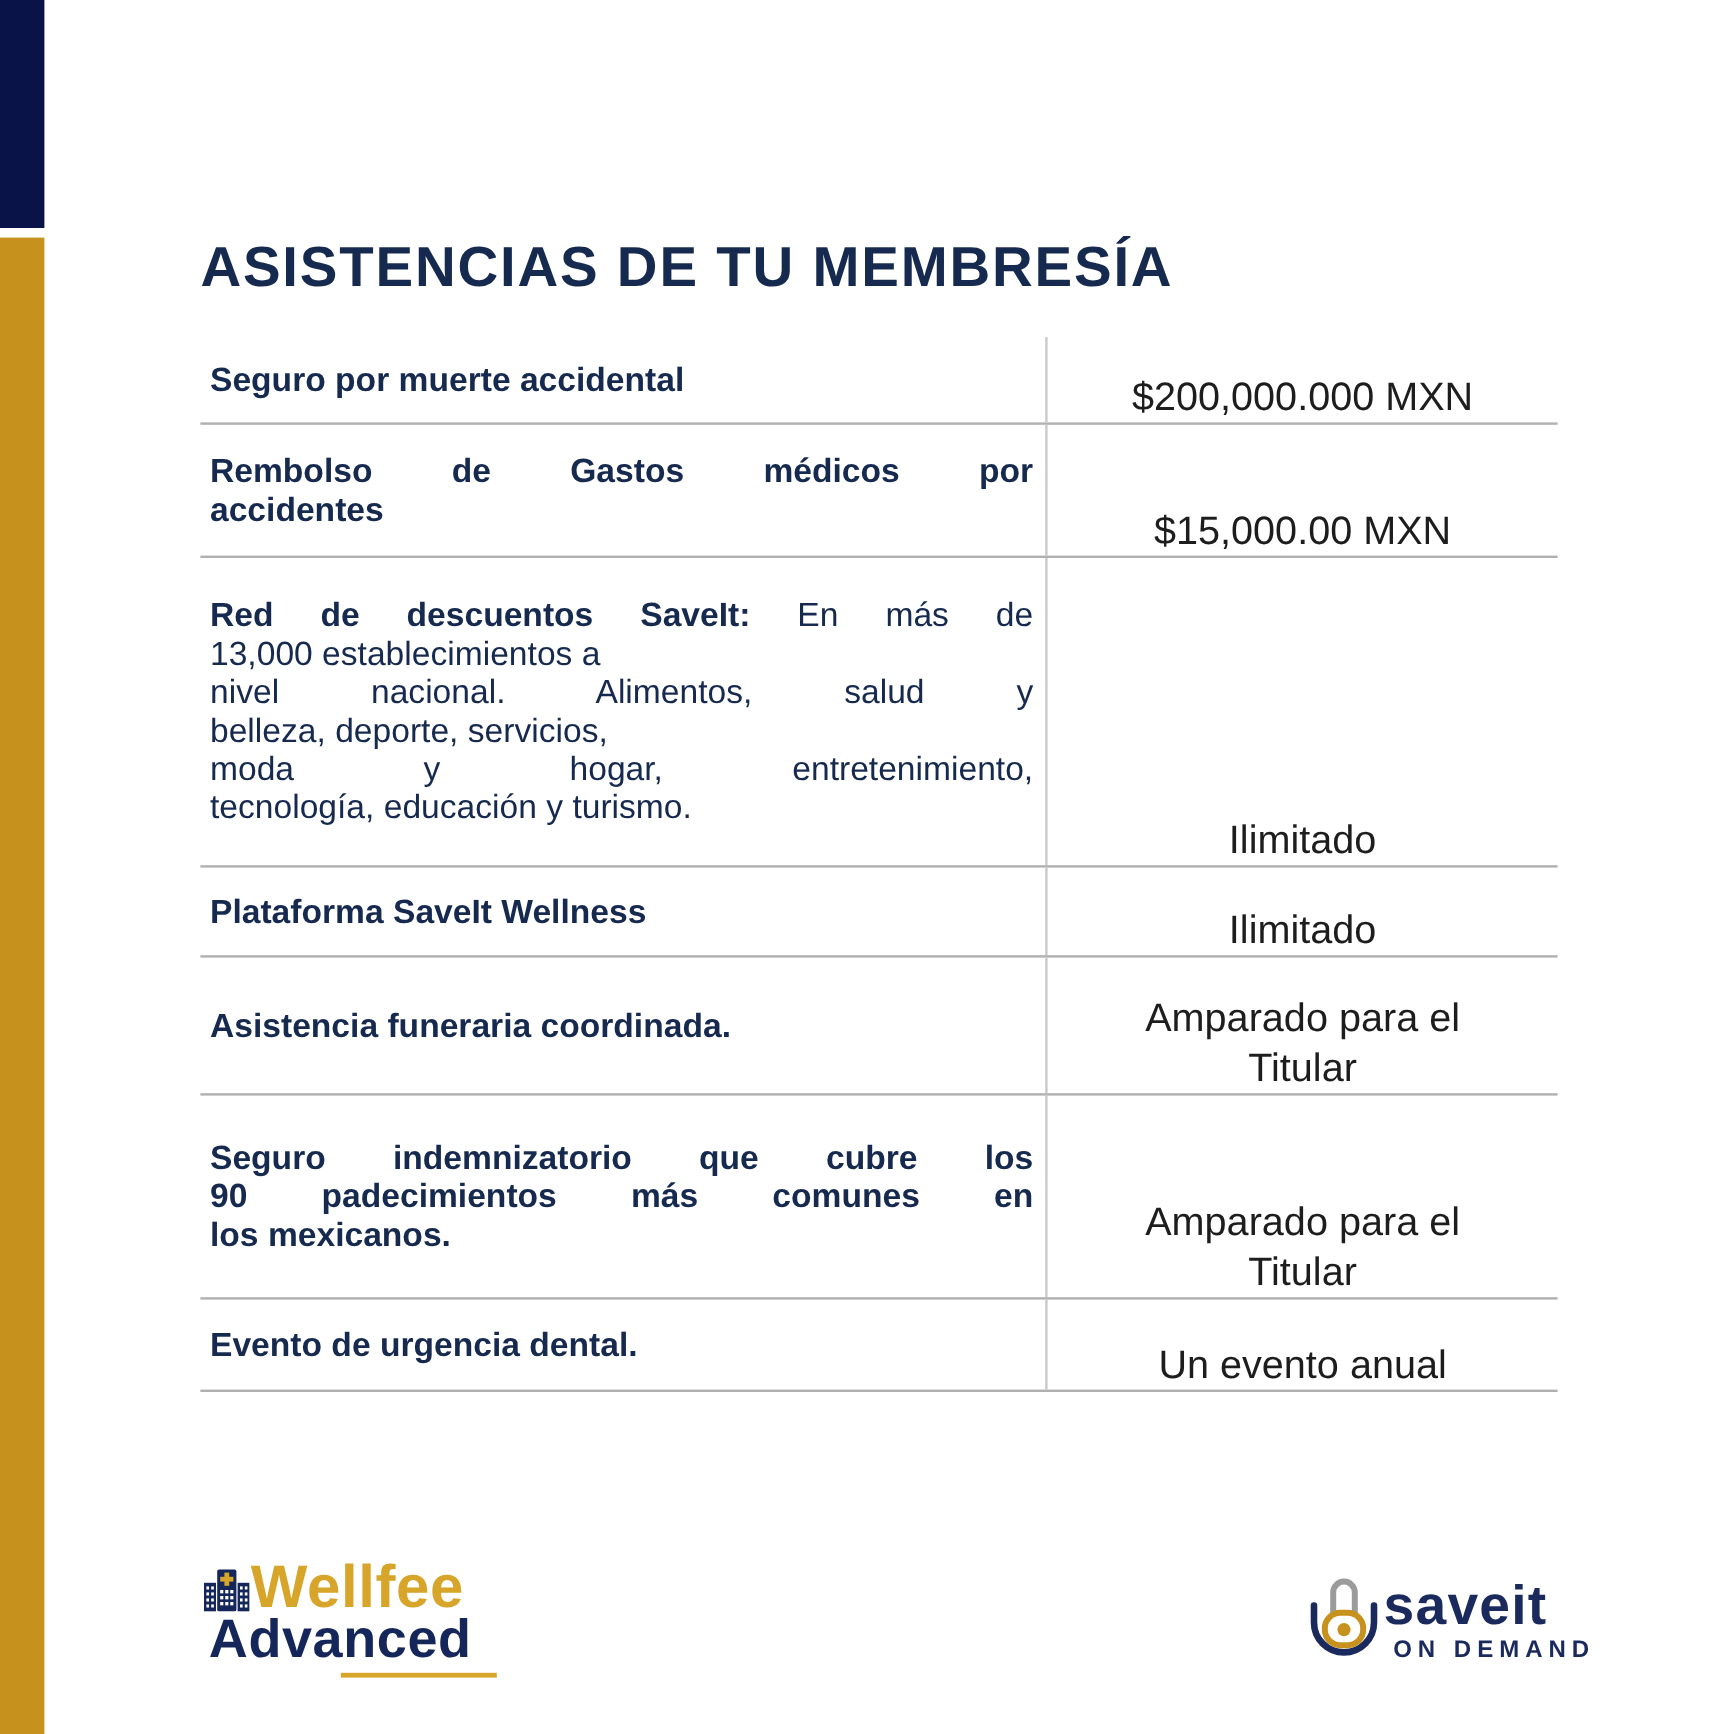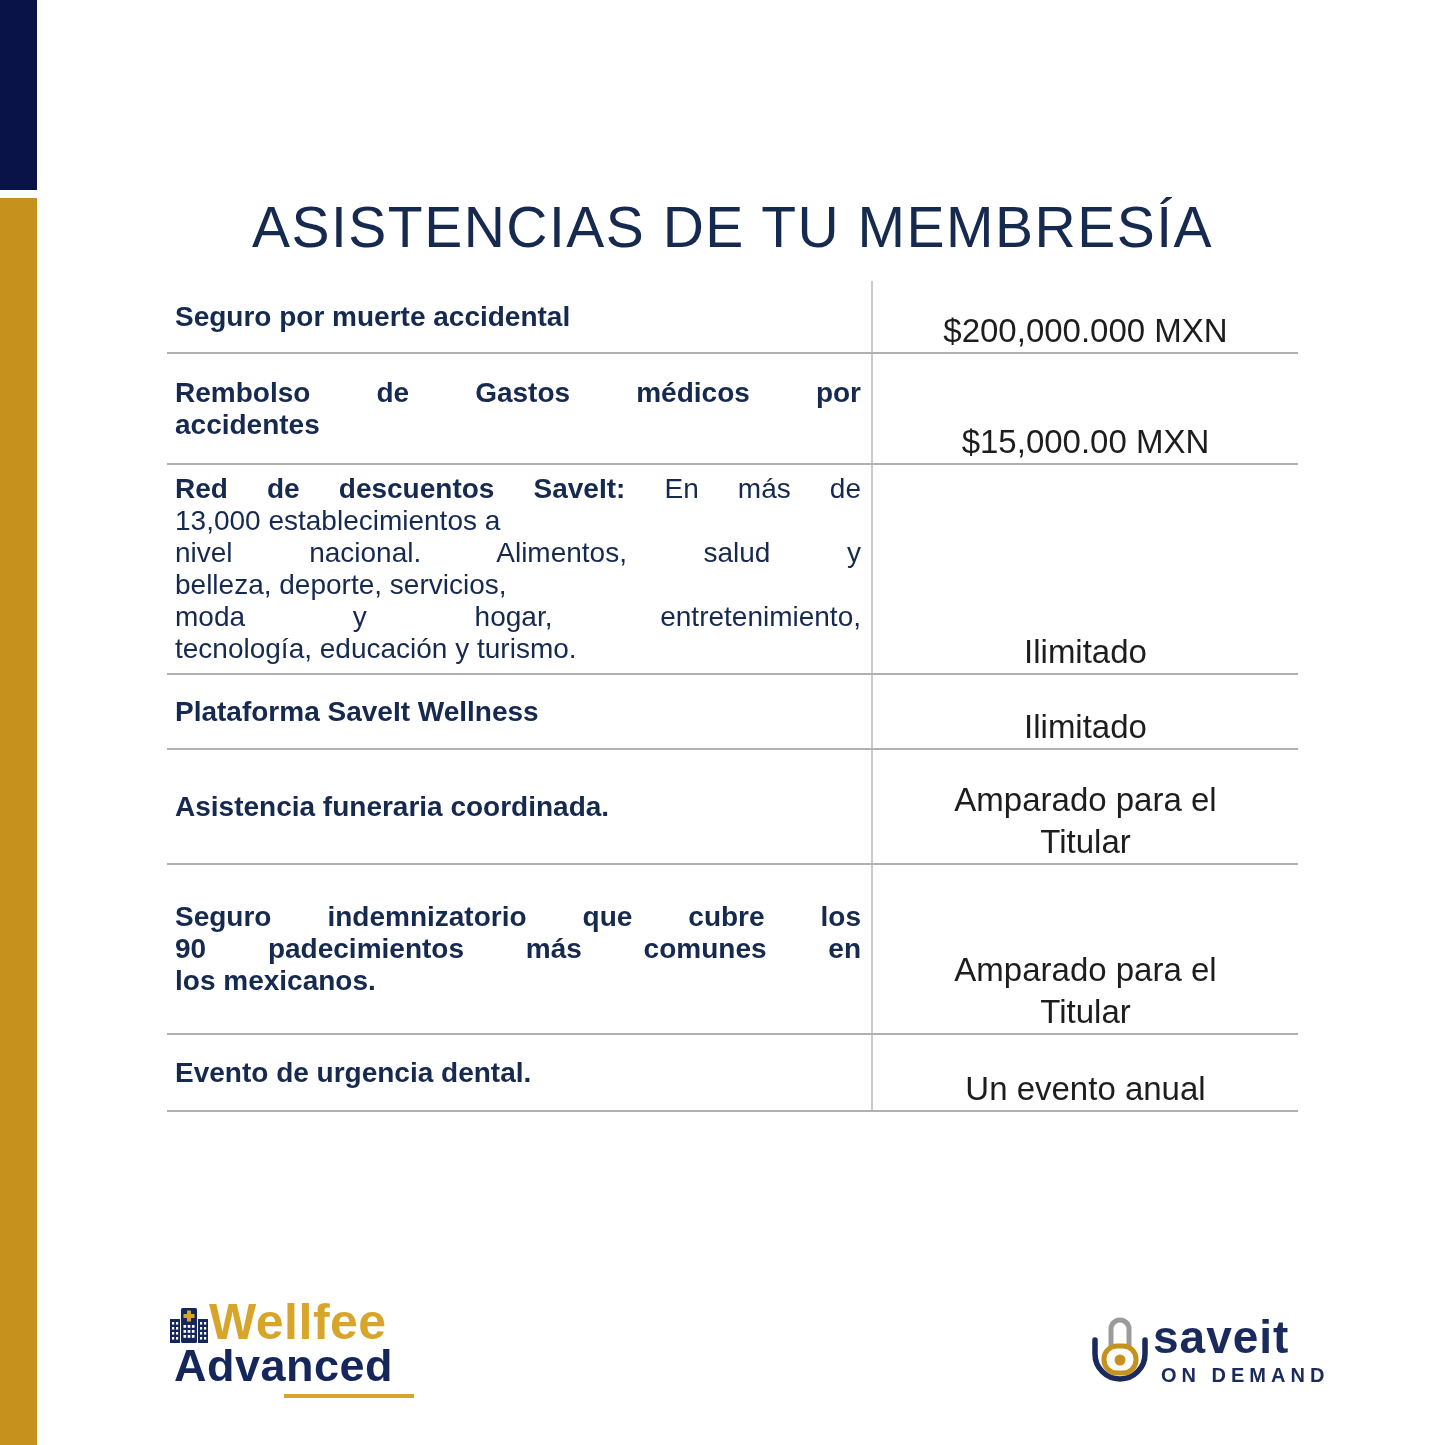--- a/index.html
+++ b/index.html
@@ -4,27 +4,27 @@
 <style>
   html,body{margin:0;padding:0;}
   body{
     width:1445px;height:1445px;background:#ffffff;position:relative;overflow:hidden;
     font-family:"Liberation Sans", sans-serif;
   }
   .accent-navy{position:absolute;left:0;top:0;width:37px;height:190px;background:#0a1347;}
   .accent-gold{position:absolute;left:0;top:198px;width:37px;height:1247px;background:#c6921d;}
 
   .title{
-    position:absolute;left:167px;top:194px;width:1131px;text-align:center;
-    font-size:57px;font-weight:400;letter-spacing:1.5px;color:#16294e;white-space:nowrap;
+    position:absolute;left:167px;top:194px;width:1131px;text-align:left;
+    font-size:47px;font-weight:700;letter-spacing:1.5px;color:#16294e;white-space:nowrap;
   }
 
   .table{position:absolute;left:167px;top:281px;width:1131px;}
   .row{display:flex;box-sizing:border-box;border-bottom:2px solid #b0b0b0;}
-  .r0{height:73px;}.r1{height:111px;}.r2{height:210px;}.r3{height:75px;}
+  .r0{height:73px;}.r1{height:111px;}.r2{height:258px;}.r3{height:75px;}
   .r4{height:115px;}.r5{height:170px;}.r6{height:77px;}
   .cell-l{
     width:704px;box-sizing:border-box;padding:0 10px 0 8px;
     display:flex;flex-direction:column;justify-content:center;
     color:#16294e;font-weight:700;font-size:28px;line-height:1.14;
   }
   .cell-r{
     flex:1;box-sizing:border-box;border-left:2px solid #c9c9c9;
     display:flex;flex-direction:column;justify-content:flex-end;align-items:center;
     text-align:center;color:#1d1d1d;font-size:33px;font-weight:400;line-height:1.27;
@@ -35,21 +35,21 @@
 
   
   .wellfee{position:absolute;left:170px;top:1300px;}
   .wf-top{display:flex;align-items:flex-end;}
   .wf-icon{margin:0 1px 2px 0;}
   .wf-name{font-size:50px;font-weight:800;color:#d7a52a;line-height:0.9;letter-spacing:0.5px;}
   .wf-sub{font-size:45px;font-weight:800;color:#15265b;line-height:1.0;margin:-2px 0 0 4px;letter-spacing:0.5px;}
   .wf-underline{width:130px;height:4px;background:#d7a52a;margin:6px 0 0 114px;}
 
   
-  .saveit{position:absolute;left:1090px;top:1306px;display:flex;align-items:center;}
+  .saveit{position:absolute;left:1090px;top:1306px;display:flex;align-items:flex-start;}
   .si-text{margin-left:3px;}
   .si-name{font-size:46px;font-weight:800;color:#1b2a5c;line-height:1;margin-top:8px;letter-spacing:1px;}
   .si-tag{font-size:20px;font-weight:700;color:#1b2a5c;letter-spacing:5px;margin:4px 0 0 8px;white-space:nowrap;}
 </style>
 </head>
 <body>
 
 <div class="accent-navy"></div>
 <div class="accent-gold"></div>
 

